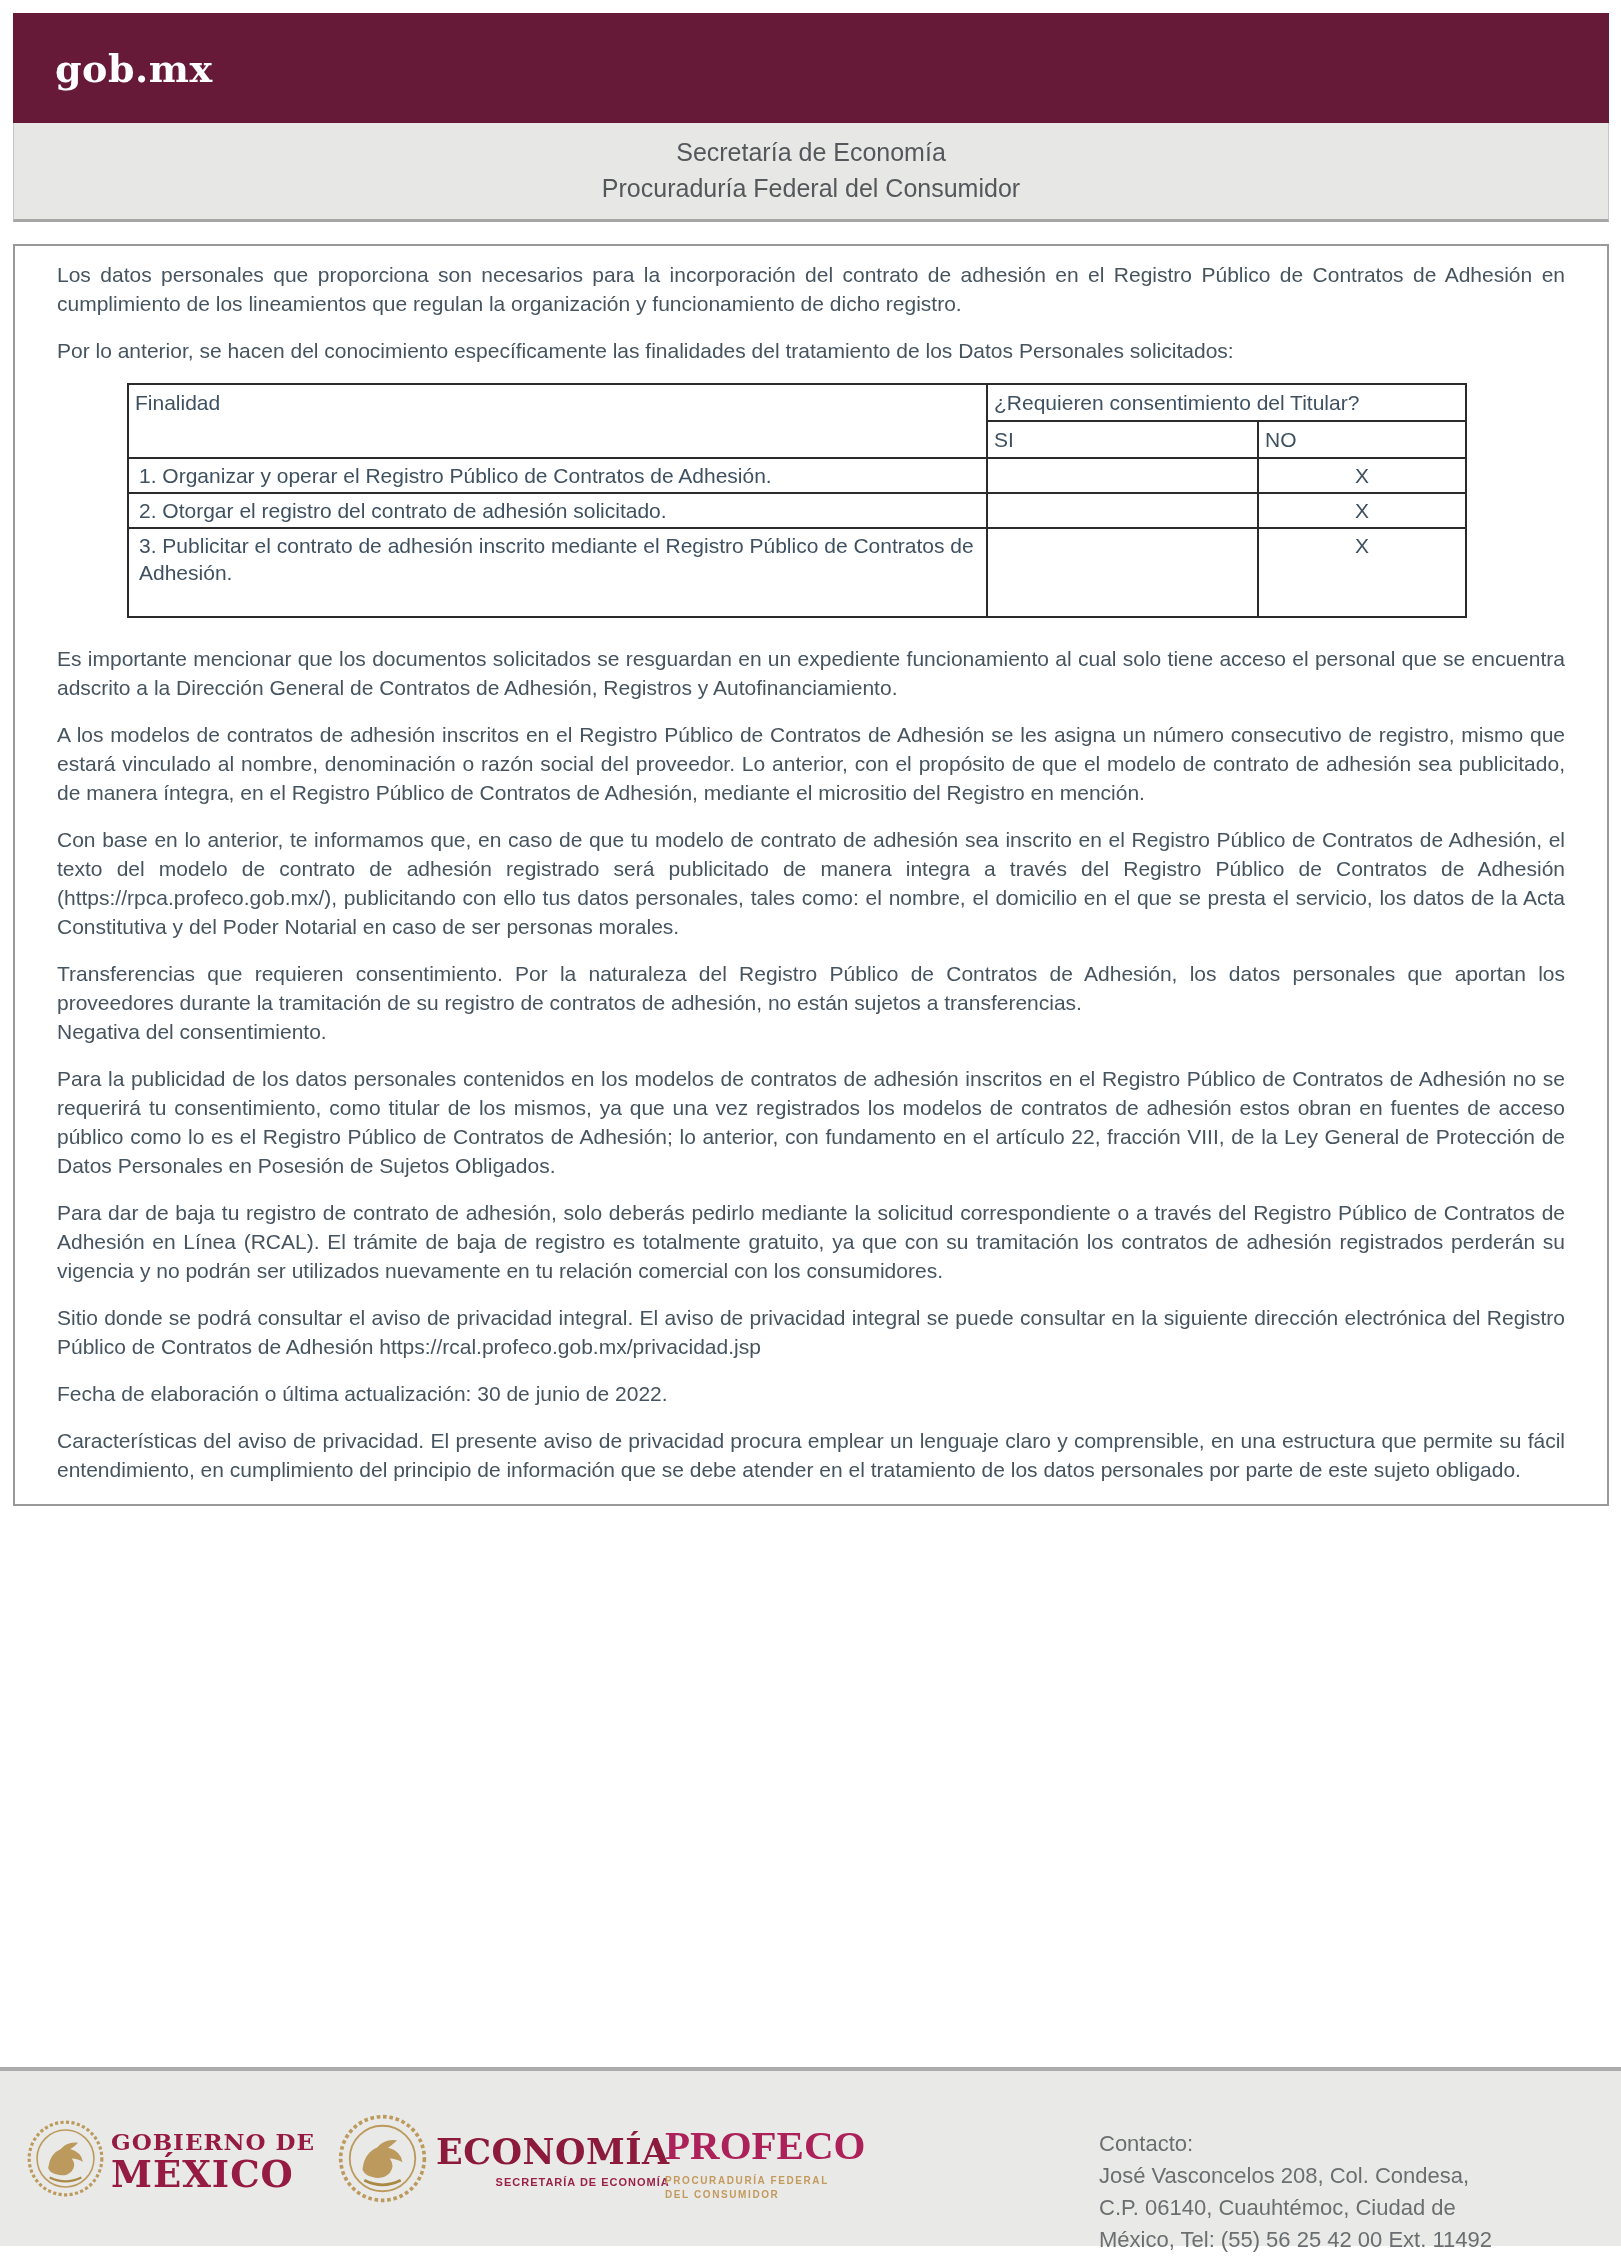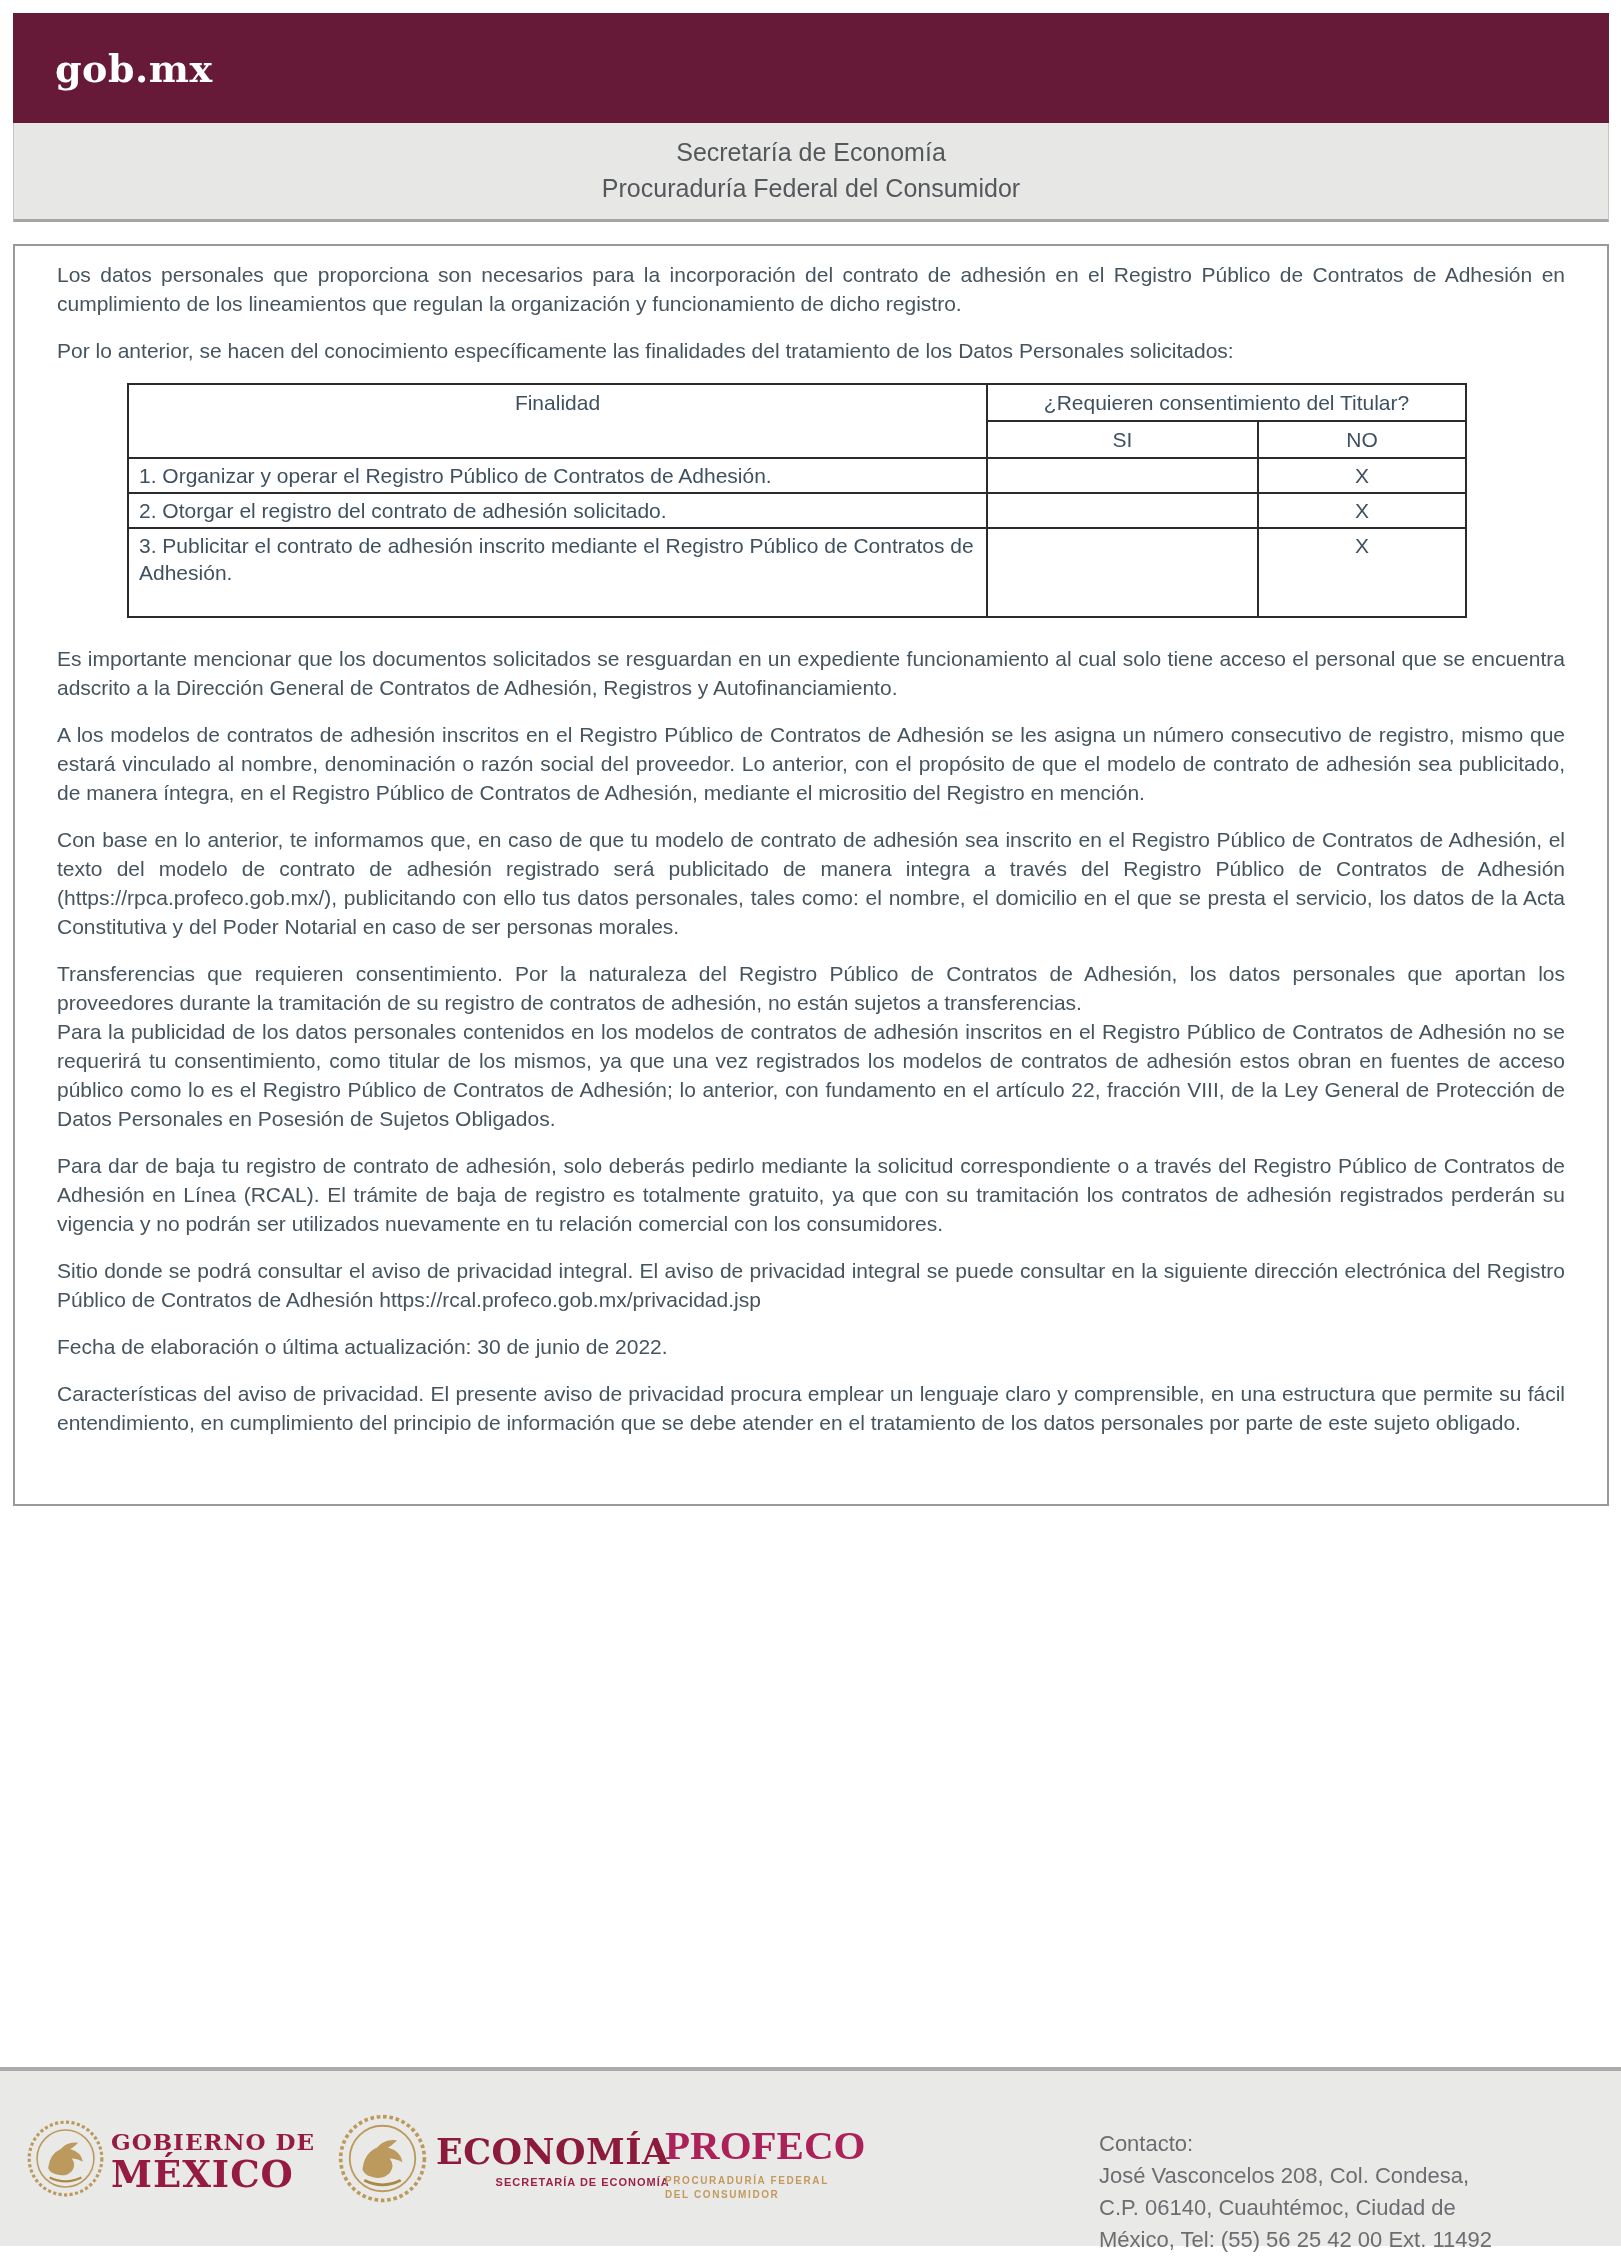--- a/index.html
+++ b/index.html
@@ -14,21 +14,21 @@
           text-align:center;padding:11px 0 13px;color:#54585b;font-size:25px;line-height:36px;font-weight:400;}
 
   
   .box{position:absolute;top:244px;left:13px;width:1596px;height:1262px;box-sizing:border-box;
        background:#ffffff;border:2px solid #999999;padding:14px 42px 15px;overflow:hidden;}
   .para{margin:0 0 18px;color:#46545f;font-size:21px;line-height:29px;text-align:justify;}
 
   
   .ftable{border-collapse:collapse;margin:6px 0 26px 70px;width:1339px;table-layout:fixed;}
   .ftable td{border:2px solid #2b2b2b;color:#3f5160;font-size:21px;line-height:27px;padding:3px 10px;vertical-align:top;}
-  .ftable td.head{text-align:center;padding:4px 6px;}
+  .ftable td.head{text-align:left;padding:4px 6px;}
   .ftable td.cell-center{text-align:center;}
   .ftable td.row3{padding-bottom:30px;}
 
   
   .footer{position:absolute;top:2067px;left:0;width:1622px;height:175px;background:#e9e9e7;
           border-top:4px solid #ababab;box-sizing:content-box;}
   .scrollthumb{position:absolute;top:2068px;left:943px;width:16px;height:5px;background:#8f8f8f;}
   .logo{position:absolute;display:flex;align-items:center;cursor:pointer;}
   .seal{flex:0 0 auto;}
   .gobmx-lines{margin-left:6px;color:#951b44;font-family:"DejaVu Serif","Liberation Serif",serif;font-weight:bold;}
@@ -90,20 +90,21 @@
           <td class="cell-center"></td>
           <td class="cell-center">X</td>
         </tr>
       </tbody>
     </table>
 
     <p class="para">Es importante mencionar que los documentos solicitados se resguardan en un expediente funcionamiento al cual solo tiene acceso el personal que se encuentra adscrito a la Dirección General de Contratos de Adhesión, Registros y Autofinanciamiento.</p>
     <p class="para">A los modelos de contratos de adhesión inscritos en el Registro Público de Contratos de Adhesión se les asigna un número consecutivo de registro, mismo que estará vinculado al nombre, denominación o razón social del proveedor. Lo anterior, con el propósito de que el modelo de contrato de adhesión sea publicitado, de manera íntegra, en el Registro Público de Contratos de Adhesión, mediante el micrositio del Registro en mención.</p>
     <p class="para">Con base en lo anterior, te informamos que, en caso de que tu modelo de contrato de adhesión sea inscrito en el Registro Público de Contratos de Adhesión, el texto del modelo de contrato de adhesión registrado será publicitado de manera integra a través del Registro Público de Contratos de Adhesión (https://rpca.profeco.gob.mx/), publicitando con ello tus datos personales, tales como: el nombre, el domicilio en el que se presta el servicio, los datos de la Acta Constitutiva y del Poder Notarial en caso de ser personas morales.</p>
     <p class="para" style="margin-bottom:0">Transferencias que requieren consentimiento. Por la naturaleza del Registro Público de Contratos de Adhesión, los datos personales que aportan los proveedores durante la tramitación de su registro de contratos de adhesión, no están sujetos a transferencias.</p>
+    <p class="para">Negativa del consentimiento.</p>
     <p class="para">Para la publicidad de los datos personales contenidos en los modelos de contratos de adhesión inscritos en el Registro Público de Contratos de Adhesión no se requerirá tu consentimiento, como titular de los mismos, ya que una vez registrados los modelos de contratos de adhesión estos obran en fuentes de acceso público como lo es el Registro Público de Contratos de Adhesión; lo anterior, con fundamento en el artículo 22, fracción VIII, de la Ley General de Protección de Datos Personales en Posesión de Sujetos Obligados.</p>
     <p class="para">Para dar de baja tu registro de contrato de adhesión, solo deberás pedirlo mediante la solicitud correspondiente o a través del Registro Público de Contratos de Adhesión en Línea (RCAL). El trámite de baja de registro es totalmente gratuito, ya que con su tramitación los contratos de adhesión registrados perderán su vigencia y no podrán ser utilizados nuevamente en tu relación comercial con los consumidores.</p>
     <p class="para">Sitio donde se podrá consultar el aviso de privacidad integral. El aviso de privacidad integral se puede consultar en la siguiente dirección electrónica del Registro Público de Contratos de Adhesión https://rcal.profeco.gob.mx/privacidad.jsp</p>
     <p class="para">Fecha de elaboración o última actualización: 30 de junio de 2022.</p>
     <p class="para">Características del aviso de privacidad. El presente aviso de privacidad procura emplear un lenguaje claro y comprensible, en una estructura que permite su fácil entendimiento, en cumplimiento del principio de información que se debe atender en el tratamiento de los datos personales por parte de este sujeto obligado.</p>
   </main>
 
   <div class="scrollthumb"></div>
 
   <footer class="footer">

